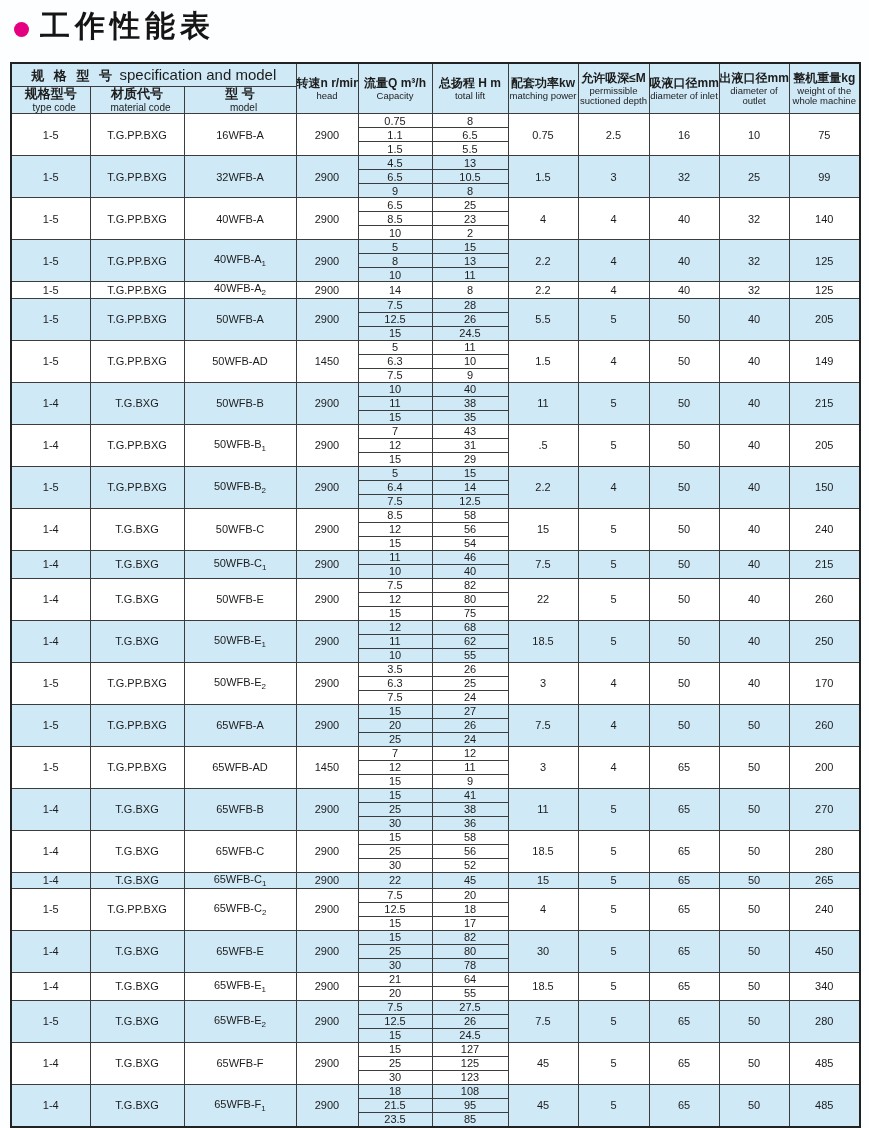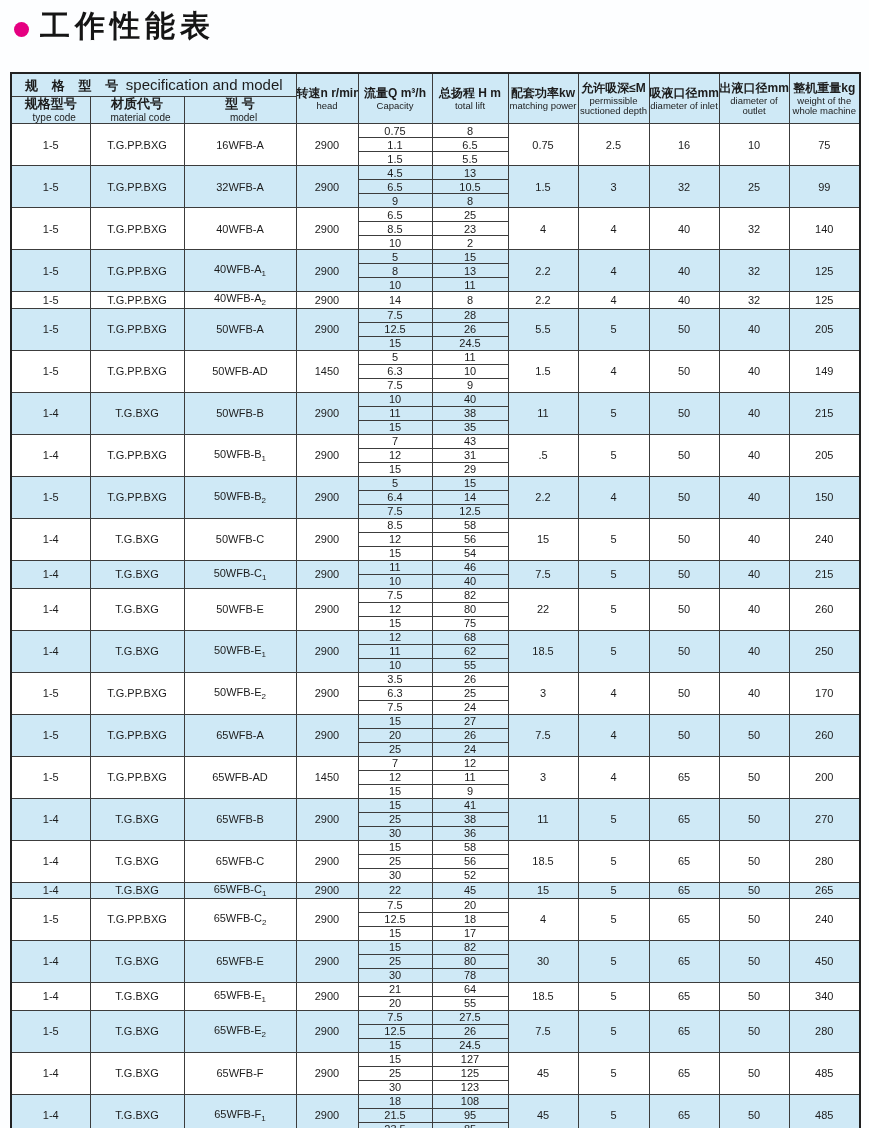--- a/index.html
+++ b/index.html
@@ -2,21 +2,21 @@
 <html><head>
 <meta charset="utf-8">
 <style>
   html,body{margin:0;padding:0;}
   body{
     width:869px;height:1128px;overflow:hidden;
     background:#fdfeff;color:#1c1c1c;
     font-family:"Liberation Sans","DejaVu Sans",sans-serif;
     -webkit-font-smoothing:antialiased;
   }
-  .title-wrap{position:relative;padding:12px 0 0 14px;height:56px;}
+  .title-wrap{position:relative;padding:2px 0 0 14px;height:56px;}
   .bullet{
     position:absolute;left:14px;top:22px;width:15px;height:15px;border-radius:50%;
   }
   .title-cn{
     position:absolute;left:40px;top:6px;
     font-size:30px;font-weight:bold;letter-spacing:5px;color:#151515;
   }
   .title-en{
     position:absolute;left:40px;top:41px;
     font-size:17px;color:#1a1a1a;letter-spacing:0.2px;
@@ -28,21 +28,21 @@
   }
   table.perf th, table.perf td{
     border:1px solid #3c3c3c;
     text-align:center;vertical-align:middle;
     padding:0;line-height:1.15;
     overflow:hidden;white-space:nowrap;
   }
   thead th{background:#cfe9f6;font-weight:bold;}
   .hdr-cn{font-size:12px;font-weight:bold;display:block;}
   .hdr-en{font-size:9.5px;font-weight:normal;display:block;white-space:normal;line-height:1.05;}
-  .spec-cn{font-size:13px;font-weight:bold;letter-spacing:3px;font-family:Liberation Mono, monospace;}
+  .spec-cn{font-size:13px;font-weight:bold;letter-spacing:3px;}
   .spec-en{font-size:15px;font-weight:normal;letter-spacing:0;}
   .sub-cn{font-size:13px;font-weight:bold;display:block;}
   .sub-en{font-size:10px;font-weight:normal;display:block;margin-left:7px;}
   th.band1{height:22px;}
   th.band2{height:24px;}
   tbody td{font-size:11px;height:13px;}
   tbody td sub{font-size:8px;}
   tr.shade td{background:#cfe9f6;}
   tr.plain td{background:#ffffff;}
   tbody tr.gtop td{border-top:1px solid #222;}

